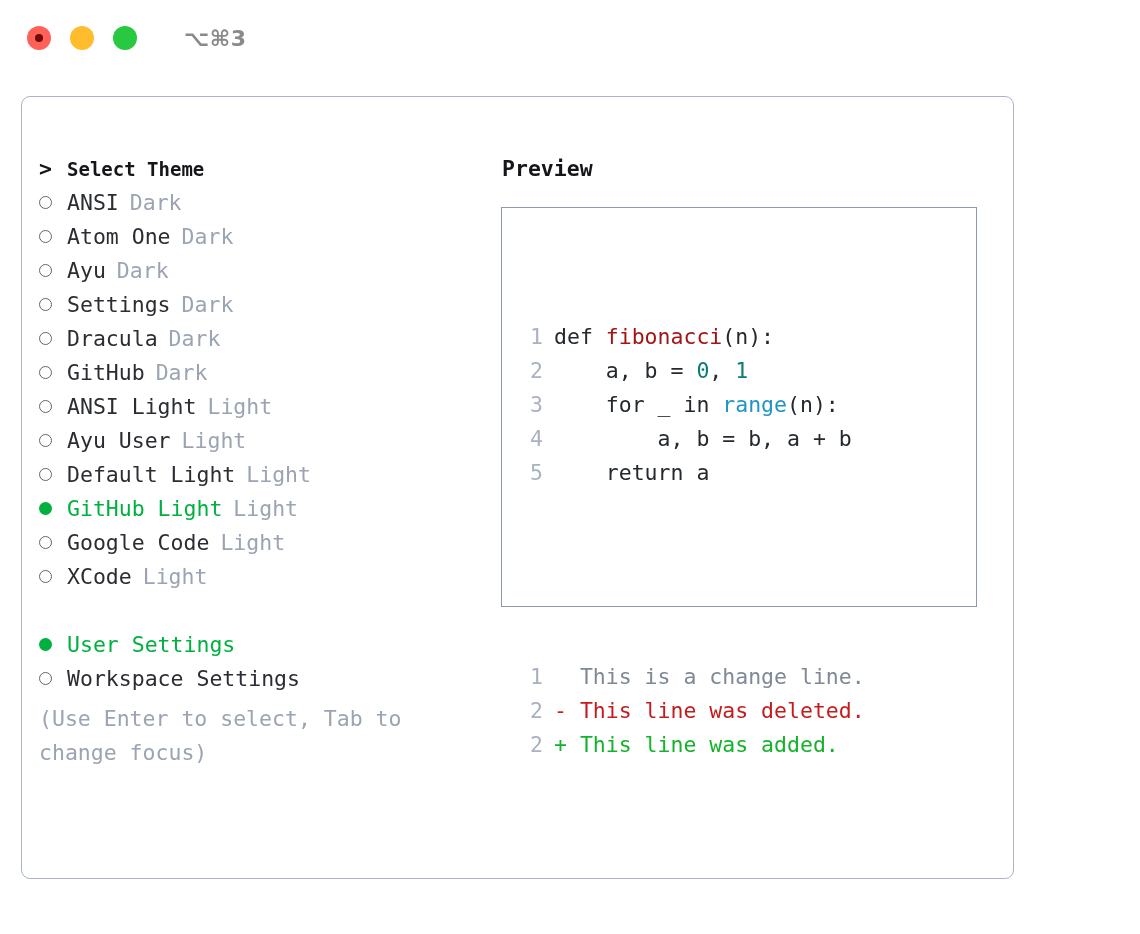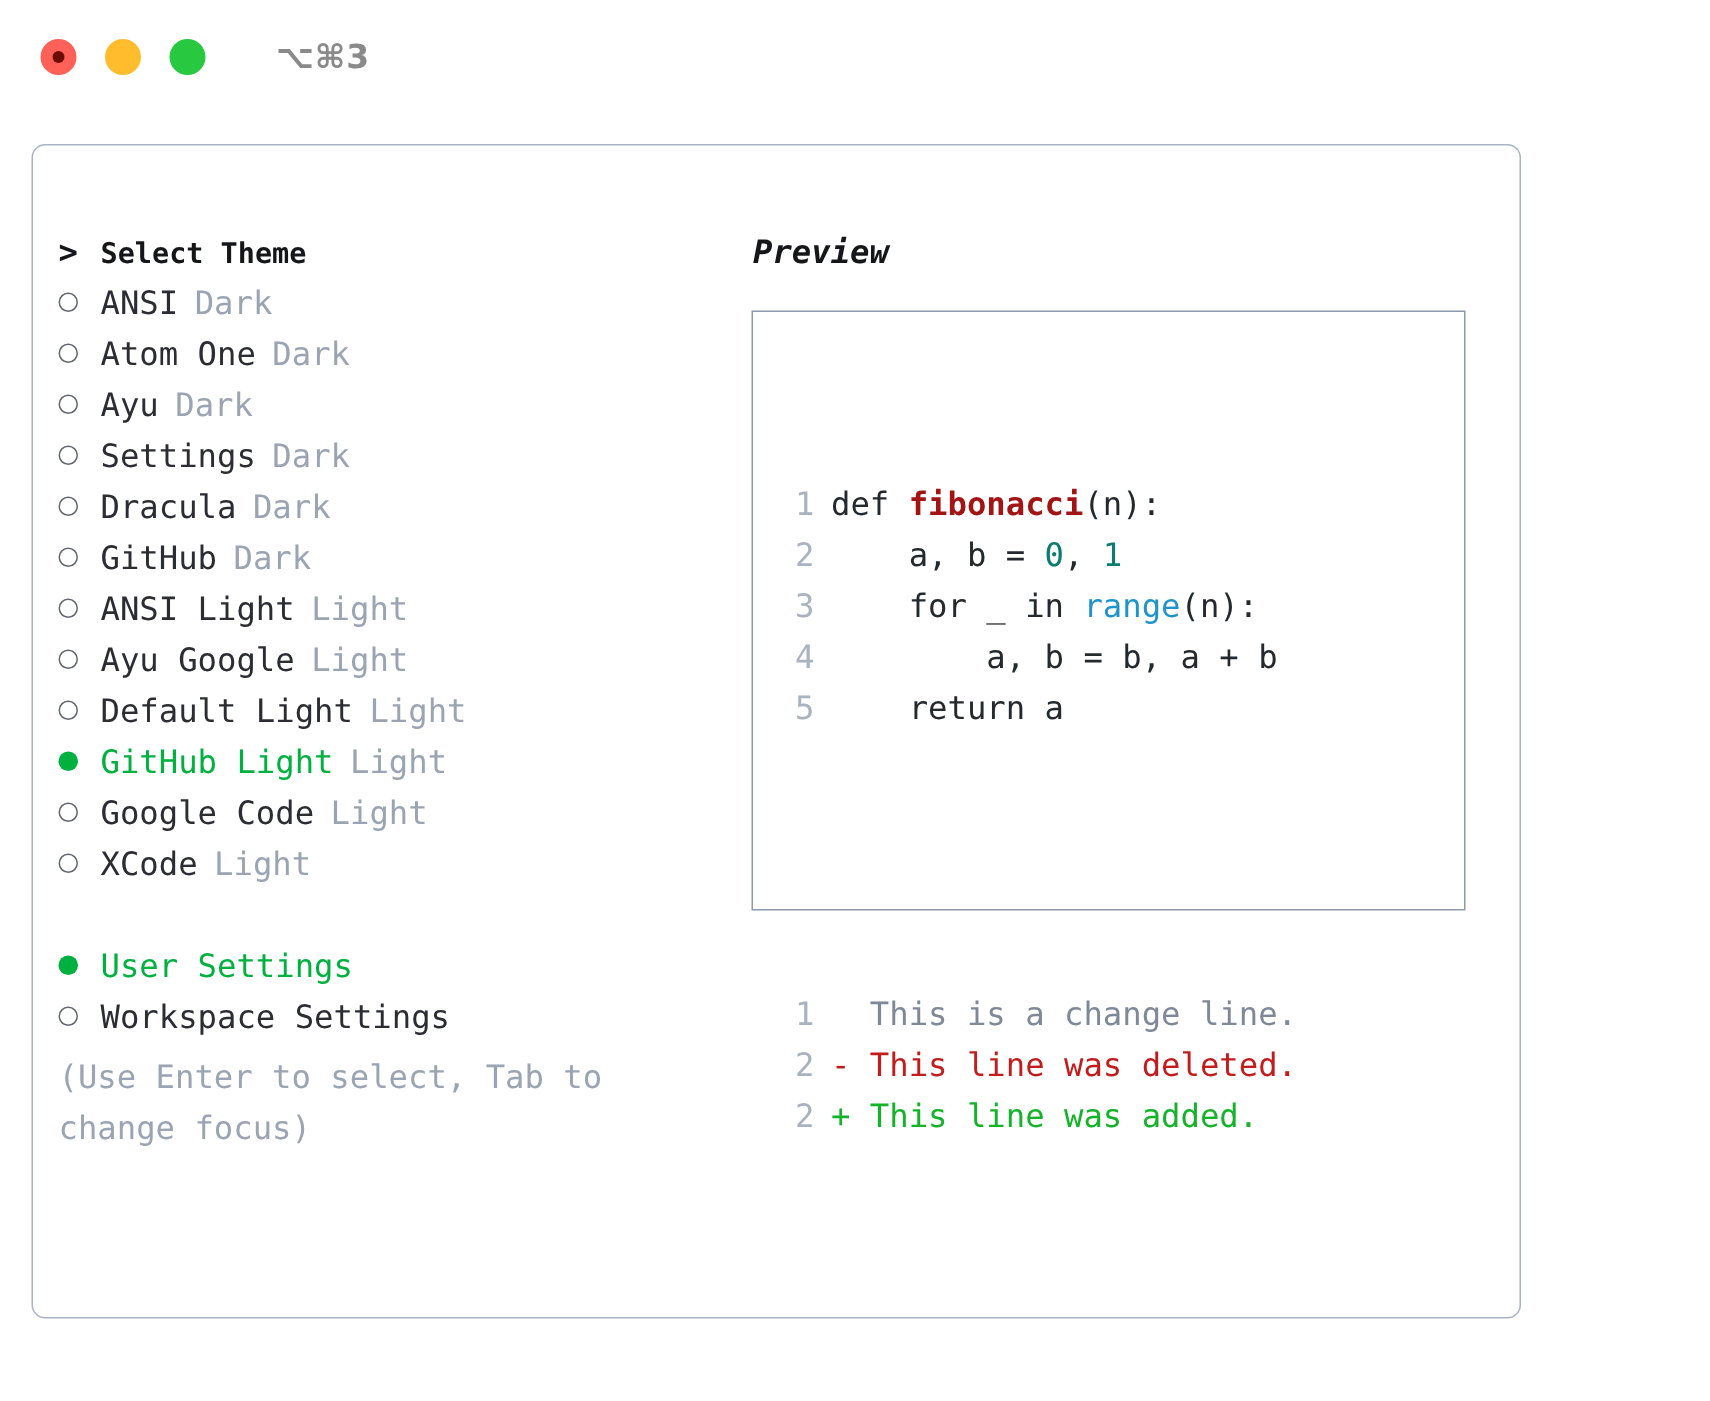--- a/index.html
+++ b/index.html
@@ -177,21 +177,20 @@
     left: 479px;
     top: 55px;
     width: 500px;
   }
   .preview-title {
     font-size: 21.5px;
     font-weight: bold;
     color: #15161a;
     line-height: 34px;
     margin-left: 1px;
-    font-style: italic;
   }
   .preview-box {
     margin-top: 21px;
     width: 476px;
     height: 400px;
     border: 1.8px solid #8e9aab;
     box-sizing: border-box;
     background: #ffffff;
     position: relative;
   }
@@ -205,21 +204,21 @@
   }
   .code-line { height: 34px; white-space: pre; }
   .ln {
     display: inline-block;
     width: 22px;
     text-align: right;
     color: #a8b2c0;
     margin-right: 11px;
   }
   .tok-plain { color: #24292e; }
-  .tok-fn    { color: #a31515; font-weight: bold; }
+  .tok-fn    { color: #a31515; }
   .tok-num   { color: #0b7d70; }
   .tok-kw    { color: #2094c8; }
   .tok-ctx   { color: #7f8896; }
   .tok-del   { color: #c31c1c; }
   .tok-add   { color: #14b32a; }
   .blank-line { height: 34px; }
 </style>
 </head>
 <body>
 
@@ -243,21 +242,21 @@
           <span class="section-head">Select Theme</span>
         </div>
         <div id="theme-items">
             <div class="row"><span class="marker"><span class="bullet-ring"></span></span><span class="item-name">ANSI</span><span class="item-variant">Dark</span></div>
             <div class="row"><span class="marker"><span class="bullet-ring"></span></span><span class="item-name">Atom One</span><span class="item-variant">Dark</span></div>
             <div class="row"><span class="marker"><span class="bullet-ring"></span></span><span class="item-name">Ayu</span><span class="item-variant">Dark</span></div>
             <div class="row"><span class="marker"><span class="bullet-ring"></span></span><span class="item-name">Settings</span><span class="item-variant">Dark</span></div>
             <div class="row"><span class="marker"><span class="bullet-ring"></span></span><span class="item-name">Dracula</span><span class="item-variant">Dark</span></div>
             <div class="row"><span class="marker"><span class="bullet-ring"></span></span><span class="item-name">GitHub</span><span class="item-variant">Dark</span></div>
             <div class="row"><span class="marker"><span class="bullet-ring"></span></span><span class="item-name">ANSI Light</span><span class="item-variant">Light</span></div>
-            <div class="row"><span class="marker"><span class="bullet-ring"></span></span><span class="item-name">Ayu Google</span><span class="item-variant">Light</span></div>
+            <div class="row"><span class="marker"><span class="bullet-ring"></span></span><span class="item-name">Ayu User</span><span class="item-variant">Light</span></div>
             <div class="row"><span class="marker"><span class="bullet-ring"></span></span><span class="item-name">Default Light</span><span class="item-variant">Light</span></div>
             <div class="row"><span class="marker"><span class="bullet-dot"></span></span><span class="item-name selected">GitHub Light</span><span class="item-variant">Light</span></div>
             <div class="row"><span class="marker"><span class="bullet-ring"></span></span><span class="item-name">Google Code</span><span class="item-variant">Light</span></div>
             <div class="row"><span class="marker"><span class="bullet-ring"></span></span><span class="item-name">XCode</span><span class="item-variant">Light</span></div>
           </div>
 
         <div class="spacer-row"></div>
 
         <div id="apply-items">
             <div class="row"><span class="marker"><span class="bullet-dot"></span></span><span class="item-name selected">User Settings</span></div>

